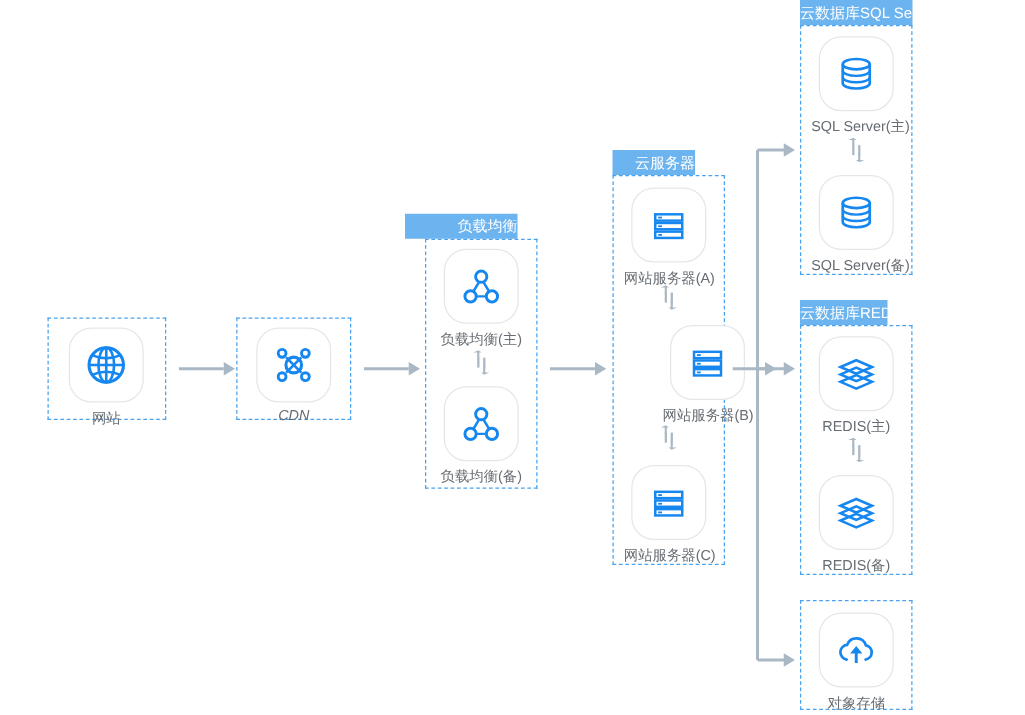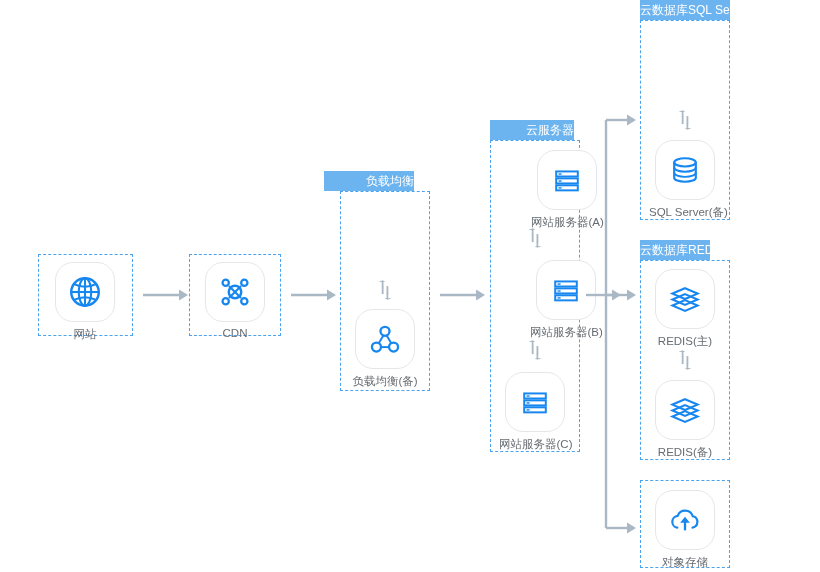--- a/index.html
+++ b/index.html
@@ -76,21 +76,21 @@
     </div>
     <div class="node-label">网站</div>
   </div>
 
   <svg class="conn" style="left:143px;top:287px;" width="46" height="16" viewBox="0 0 46 16">
     <line x1="0" y1="8" x2="36" y2="8" stroke="#a9b8c4" stroke-width="2.4"></line>
     <polygon points="36,2.6 45,8 36,13.4" fill="#a9b8c4"></polygon>
   </svg>
 
   <div class="group" style="left:189px;top:254px;width:92px;height:82px;"></div>
-  <div class="node" style="left:199px;top:262px;">
+  <div class="node" style="left:199px;top:262px;font-style:italic;">
     <div class="card">
       <svg width="38" height="38" viewBox="0 0 40 40">
         <line x1="13.6" y1="13.6" x2="26.4" y2="26.4" stroke="#1787f0" stroke-width="2.2"></line>
         <line x1="26.4" y1="13.6" x2="13.6" y2="26.4" stroke="#1787f0" stroke-width="2.2"></line>
         <circle cx="20" cy="20" r="6.6" fill="none" stroke="#1787f0" stroke-width="2.6"></circle>
         <circle cx="10.2" cy="10.2" r="3.3" fill="none" stroke="#1787f0" stroke-width="2.4"></circle>
         <circle cx="29.8" cy="10.2" r="3.3" fill="none" stroke="#1787f0" stroke-width="2.4"></circle>
         <circle cx="10.2" cy="29.8" r="3.3" fill="none" stroke="#1787f0" stroke-width="2.4"></circle>
         <circle cx="29.8" cy="29.8" r="3.3" fill="none" stroke="#1787f0" stroke-width="2.4"></circle>
       </svg>
@@ -99,51 +99,64 @@
   </div>
 
   <svg class="conn" style="left:291px;top:287px;" width="46" height="16" viewBox="0 0 46 16">
     <line x1="0" y1="8" x2="36" y2="8" stroke="#a9b8c4" stroke-width="2.4"></line>
     <polygon points="36,2.6 45,8 36,13.4" fill="#a9b8c4"></polygon>
   </svg>
 
   <div class="group-header" style="left:324px;top:171px;width:90px;">负载均衡</div>
   <div class="group" style="left:340px;top:191px;width:90px;height:200px;"></div>
 
-
-  <svg class="sync" style="left:377px;top:280px;" width="16" height="21" viewBox="0 0 16 21">
-    <path d="M4.6 7.2 V2.2 H1.2 L5.6 0.3 L8.2 2.2 H6.4 V7.2 Z" fill="#a9b8c4"></path>
-    <rect x="4.6" y="6.4" width="1.9" height="8.4" fill="#a9b8c4"></rect>
-    <path d="M11.4 13.8 V18.8 H14.8 L10.4 20.7 L7.8 18.8 H9.6 V13.8 Z" fill="#a9b8c4"></path>
-    <rect x="9.6" y="6.4" width="1.9" height="8.4" fill="#a9b8c4"></rect>
-  </svg>
-
-  <div class="node" style="left:349px;top:309px;">
+  <div class="node" style="left:349px;top:199px;">
     <div class="card">
       <svg width="36" height="36" viewBox="0 0 40 40">
         <line x1="20" y1="13" x2="11" y2="28" stroke="#1787f0" stroke-width="2.2"></line>
         <line x1="20" y1="13" x2="29" y2="28" stroke="#1787f0" stroke-width="2.2"></line>
         <line x1="11" y1="29" x2="29" y2="29" stroke="#1787f0" stroke-width="2.2"></line>
         <circle cx="20" cy="11.5" r="5" fill="#fff" stroke="#1787f0" stroke-width="2.6"></circle>
         <circle cx="10.5" cy="29" r="5" fill="#fff" stroke="#1787f0" stroke-width="2.6"></circle>
         <circle cx="29.5" cy="29" r="5" fill="#fff" stroke="#1787f0" stroke-width="2.6"></circle>
       </svg>
     </div>
+    <div class="node-label">负载均衡(主)</div>
+  </div>
+
+  <svg class="sync" style="left:377px;top:280px;" width="16" height="21" viewBox="0 0 16 21">
+    <path d="M4.6 7.2 V2.2 H1.2 L5.6 0.3 L8.2 2.2 H6.4 V7.2 Z" fill="#a9b8c4"></path>
+    <rect x="4.6" y="6.4" width="1.9" height="8.4" fill="#a9b8c4"></rect>
+    <path d="M11.4 13.8 V18.8 H14.8 L10.4 20.7 L7.8 18.8 H9.6 V13.8 Z" fill="#a9b8c4"></path>
+    <rect x="9.6" y="6.4" width="1.9" height="8.4" fill="#a9b8c4"></rect>
+  </svg>
+
+  <div class="node" style="left:349px;top:309px;">
+    <div class="card">
+      <svg width="36" height="36" viewBox="0 0 40 40">
+        <line x1="20" y1="13" x2="11" y2="28" stroke="#1787f0" stroke-width="2.2"></line>
+        <line x1="20" y1="13" x2="29" y2="28" stroke="#1787f0" stroke-width="2.2"></line>
+        <line x1="11" y1="29" x2="29" y2="29" stroke="#1787f0" stroke-width="2.2"></line>
+        <circle cx="20" cy="11.5" r="5" fill="#fff" stroke="#1787f0" stroke-width="2.6"></circle>
+        <circle cx="10.5" cy="29" r="5" fill="#fff" stroke="#1787f0" stroke-width="2.6"></circle>
+        <circle cx="29.5" cy="29" r="5" fill="#fff" stroke="#1787f0" stroke-width="2.6"></circle>
+      </svg>
+    </div>
     <div class="node-label">负载均衡(备)</div>
   </div>
 
   <svg class="conn" style="left:440px;top:287px;" width="46" height="16" viewBox="0 0 46 16">
     <line x1="0" y1="8" x2="36" y2="8" stroke="#a9b8c4" stroke-width="2.4"></line>
     <polygon points="36,2.6 45,8 36,13.4" fill="#a9b8c4"></polygon>
   </svg>
 
-  <div class="group-header" style="left:490px;top:120px;width:84px;">云服务器</div>
+  <div class="group-header" style="left:490px;top:120px;width:66px;">云服务器</div>
   <div class="group" style="left:490px;top:140px;width:90px;height:312px;"></div>
 
-  <div class="node" style="left:499px;top:150px;margin-left:32px;">
+  <div class="node" style="left:499px;top:150px;">
     <div class="card">
       <svg width="36" height="36" viewBox="0 0 40 40">
         <rect x="8" y="10.5" width="24" height="5.6" fill="none" stroke="#1787f0" stroke-width="2.2"></rect>
         <rect x="8" y="18.2" width="24" height="5.6" fill="none" stroke="#1787f0" stroke-width="2.2"></rect>
         <rect x="8" y="25.9" width="24" height="5.6" fill="none" stroke="#1787f0" stroke-width="2.2"></rect>
         <rect x="10.6" y="12.6" width="3.4" height="1.6" fill="#1787f0"></rect>
         <rect x="10.6" y="20.3" width="3.4" height="1.6" fill="#1787f0"></rect>
         <rect x="10.6" y="28" width="3.4" height="1.6" fill="#1787f0"></rect>
       </svg>
     </div>
@@ -209,37 +222,48 @@
   </svg>
 
   <svg class="conn" style="left:606px;top:287px;" width="32" height="16" viewBox="0 0 32 16">
     <line x1="0" y1="8" x2="22" y2="8" stroke="#a9b8c4" stroke-width="2.4"></line>
     <polygon points="21,2.6 30,8 21,13.4" fill="#a9b8c4"></polygon>
   </svg>
 
   <div class="group-header" style="left:640px;top:0px;width:90px;">云数据库SQL Server</div>
   <div class="group" style="left:640px;top:20px;width:90px;height:200px;"></div>
 
-
-  <svg class="sync" style="left:677px;top:110px;" width="16" height="21" viewBox="0 0 16 21">
-    <path d="M4.6 7.2 V2.2 H1.2 L5.6 0.3 L8.2 2.2 H6.4 V7.2 Z" fill="#a9b8c4"></path>
-    <rect x="4.6" y="6.4" width="1.9" height="8.4" fill="#a9b8c4"></rect>
-    <path d="M11.4 13.8 V18.8 H14.8 L10.4 20.7 L7.8 18.8 H9.6 V13.8 Z" fill="#a9b8c4"></path>
-    <rect x="9.6" y="6.4" width="1.9" height="8.4" fill="#a9b8c4"></rect>
-  </svg>
-
-  <div class="node" style="left:649px;top:140px;">
+  <div class="node" style="left:649px;top:29px;">
     <div class="card">
       <svg width="36" height="36" viewBox="0 0 40 40">
         <ellipse cx="20" cy="11.5" rx="12" ry="4.6" fill="none" stroke="#1787f0" stroke-width="2.4"></ellipse>
         <path d="M8 11.5 V28.5 A12 4.6 0 0 0 32 28.5 V11.5" fill="none" stroke="#1787f0" stroke-width="2.4"></path>
         <path d="M8 17.3 A12 4.6 0 0 0 32 17.3" fill="none" stroke="#1787f0" stroke-width="2.1"></path>
         <path d="M8 23 A12 4.6 0 0 0 32 23" fill="none" stroke="#1787f0" stroke-width="2.1"></path>
       </svg>
     </div>
+    <div class="node-label">SQL Server(主)</div>
+  </div>
+
+  <svg class="sync" style="left:677px;top:110px;" width="16" height="21" viewBox="0 0 16 21">
+    <path d="M4.6 7.2 V2.2 H1.2 L5.6 0.3 L8.2 2.2 H6.4 V7.2 Z" fill="#a9b8c4"></path>
+    <rect x="4.6" y="6.4" width="1.9" height="8.4" fill="#a9b8c4"></rect>
+    <path d="M11.4 13.8 V18.8 H14.8 L10.4 20.7 L7.8 18.8 H9.6 V13.8 Z" fill="#a9b8c4"></path>
+    <rect x="9.6" y="6.4" width="1.9" height="8.4" fill="#a9b8c4"></rect>
+  </svg>
+
+  <div class="node" style="left:649px;top:140px;">
+    <div class="card">
+      <svg width="36" height="36" viewBox="0 0 40 40">
+        <ellipse cx="20" cy="11.5" rx="12" ry="4.6" fill="none" stroke="#1787f0" stroke-width="2.4"></ellipse>
+        <path d="M8 11.5 V28.5 A12 4.6 0 0 0 32 28.5 V11.5" fill="none" stroke="#1787f0" stroke-width="2.4"></path>
+        <path d="M8 17.3 A12 4.6 0 0 0 32 17.3" fill="none" stroke="#1787f0" stroke-width="2.1"></path>
+        <path d="M8 23 A12 4.6 0 0 0 32 23" fill="none" stroke="#1787f0" stroke-width="2.1"></path>
+      </svg>
+    </div>
     <div class="node-label">SQL Server(备)</div>
   </div>
 
   <div class="group-header" style="left:640px;top:240px;width:70px;">云数据库REDIS</div>
   <div class="group" style="left:640px;top:260px;width:90px;height:200px;"></div>
 
   <div class="node" style="left:649px;top:269px;">
     <div class="card">
       <svg width="36" height="36" viewBox="0 0 40 40">
         <polygon points="20,8 34,14 20,20 6,14" fill="none" stroke="#1787f0" stroke-width="2.3"></polygon>

